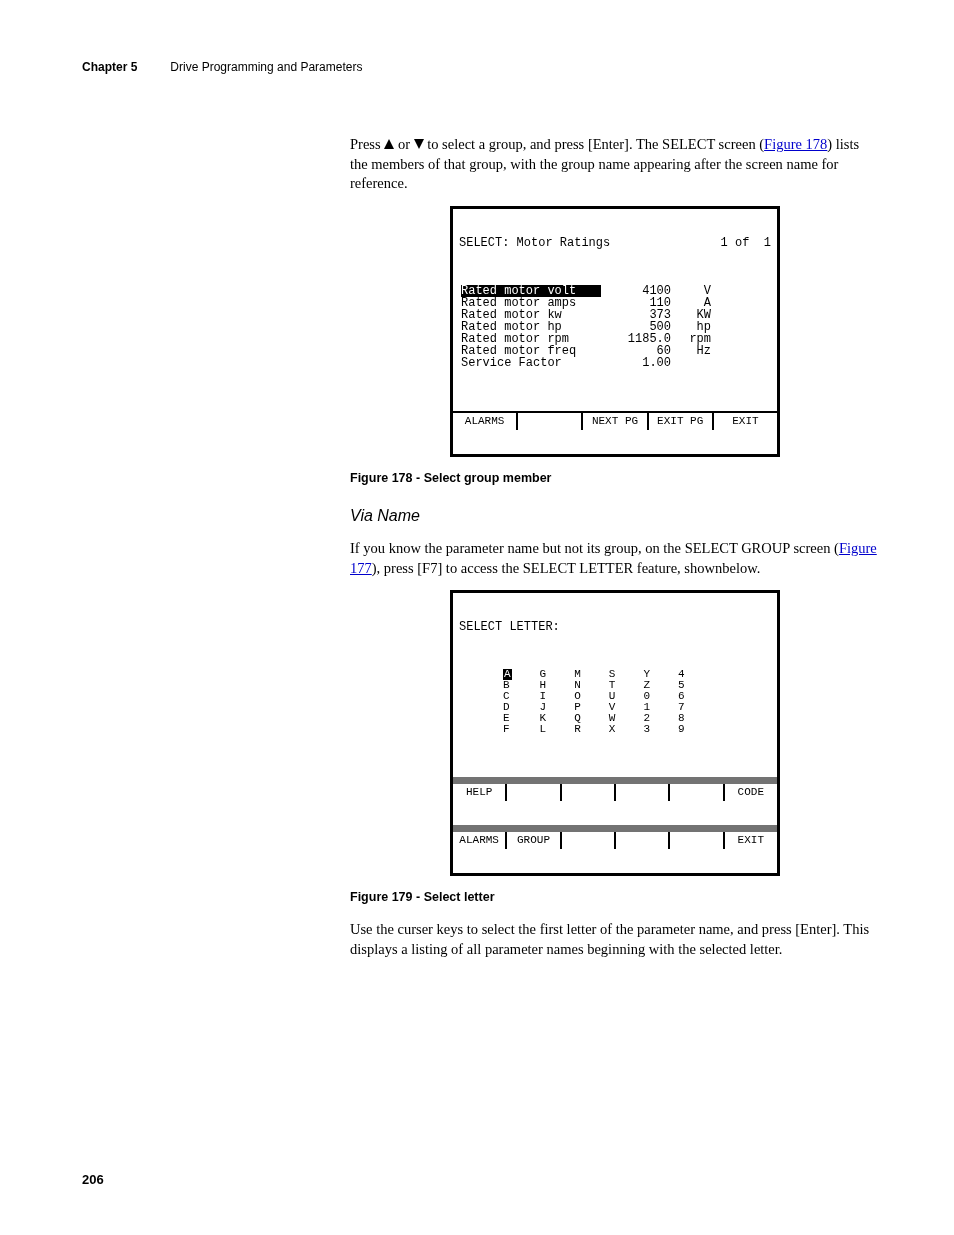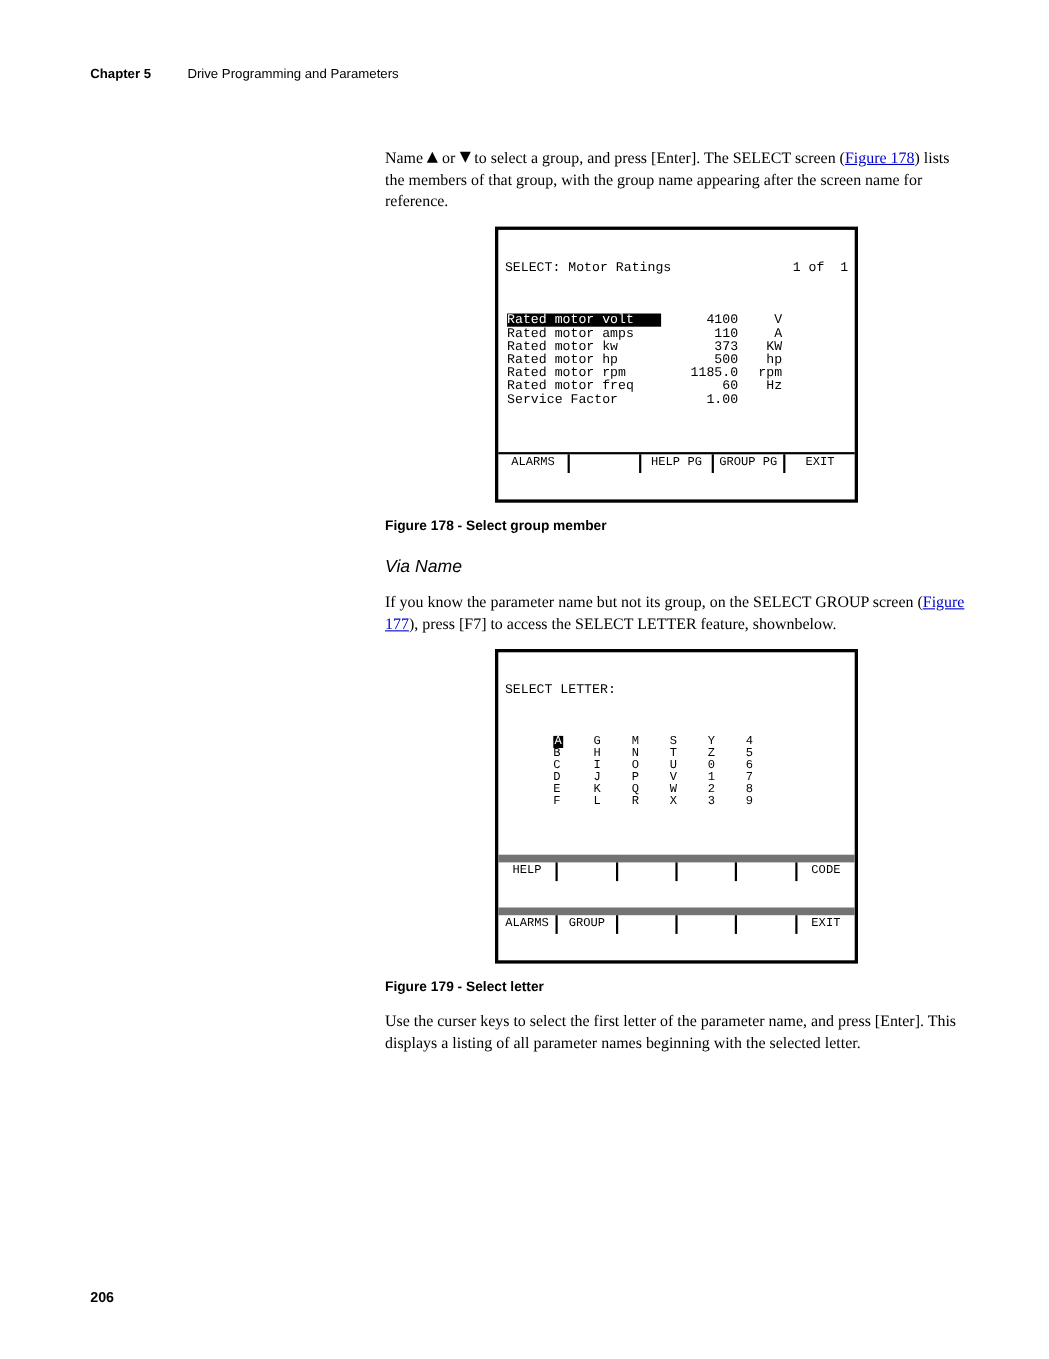--- a/index.html
+++ b/index.html
@@ -141,30 +141,30 @@
 <body>
 
 <div class="page">
   <div class="header">
     <span class="chapter">Chapter 5</span>
     <span class="title">Drive Programming and Parameters</span>
   </div>
 
   <div class="content-col">
     <p class="body-text">
-      <span>Name </span><span class="arrow-up"></span><span> or </span><span class="arrow-down"></span><span> to select a group, and press [Enter]. The SELECT screen (</span><a class="link">Figure 178</a><span>) lists the members of that group, with the group name appearing after the screen name for reference.</span>
+      <span>Press </span><span class="arrow-up"></span><span> or </span><span class="arrow-down"></span><span> to select a group, and press [Enter]. The SELECT screen (</span><a class="link">Figure 178</a><span>) lists the members of that group, with the group name appearing after the screen name for reference.</span>
     </p>
 
     <div class="lcd">
       <div class="lcd-title">
         <span>SELECT: Motor Ratings</span>
         <span>1 of  1</span>
       </div>
       <div class="lcd-body" id="lcd1-body"><div class="lcd-row"><span class="lcd-labelcol lcd-sel">Rated motor volt</span><span class="lcd-valcol">4100</span><span class="lcd-unitcol">V</span></div><div class="lcd-row"><span class="lcd-labelcol">Rated motor amps</span><span class="lcd-valcol">110</span><span class="lcd-unitcol">A</span></div><div class="lcd-row"><span class="lcd-labelcol">Rated motor kw</span><span class="lcd-valcol">373</span><span class="lcd-unitcol">KW</span></div><div class="lcd-row"><span class="lcd-labelcol">Rated motor hp</span><span class="lcd-valcol">500</span><span class="lcd-unitcol">hp</span></div><div class="lcd-row"><span class="lcd-labelcol">Rated motor rpm</span><span class="lcd-valcol">1185.0</span><span class="lcd-unitcol">rpm</span></div><div class="lcd-row"><span class="lcd-labelcol">Rated motor freq</span><span class="lcd-valcol">60</span><span class="lcd-unitcol">Hz</span></div><div class="lcd-row"><span class="lcd-labelcol">Service Factor</span><span class="lcd-valcol">1.00</span><span class="lcd-unitcol"></span></div></div>
-      <div class="lcd-buttons" id="lcd1-buttons"><div class="cell">ALARMS</div><div class="cell">&nbsp;</div><div class="cell">HELP PG</div><div class="cell">GROUP PG</div><div class="cell">EXIT</div></div>
+      <div class="lcd-buttons" id="lcd1-buttons"><div class="cell">ALARMS</div><div class="cell">&nbsp;</div><div class="cell">NEXT PG</div><div class="cell">EXIT PG</div><div class="cell">EXIT</div></div>
     </div>
 
     <div class="figure-caption">Figure 178 - Select group member</div>
 
 
     <div class="subhead-italic">Via Name</div>
 
     <p class="body-text">
       <span>If you know the parameter name but not its group, on the SELECT GROUP screen (</span><a class="link">Figure 177</a><span>), press [F7] to access the SELECT LETTER feature, shownbelow.</span>
     </p>

